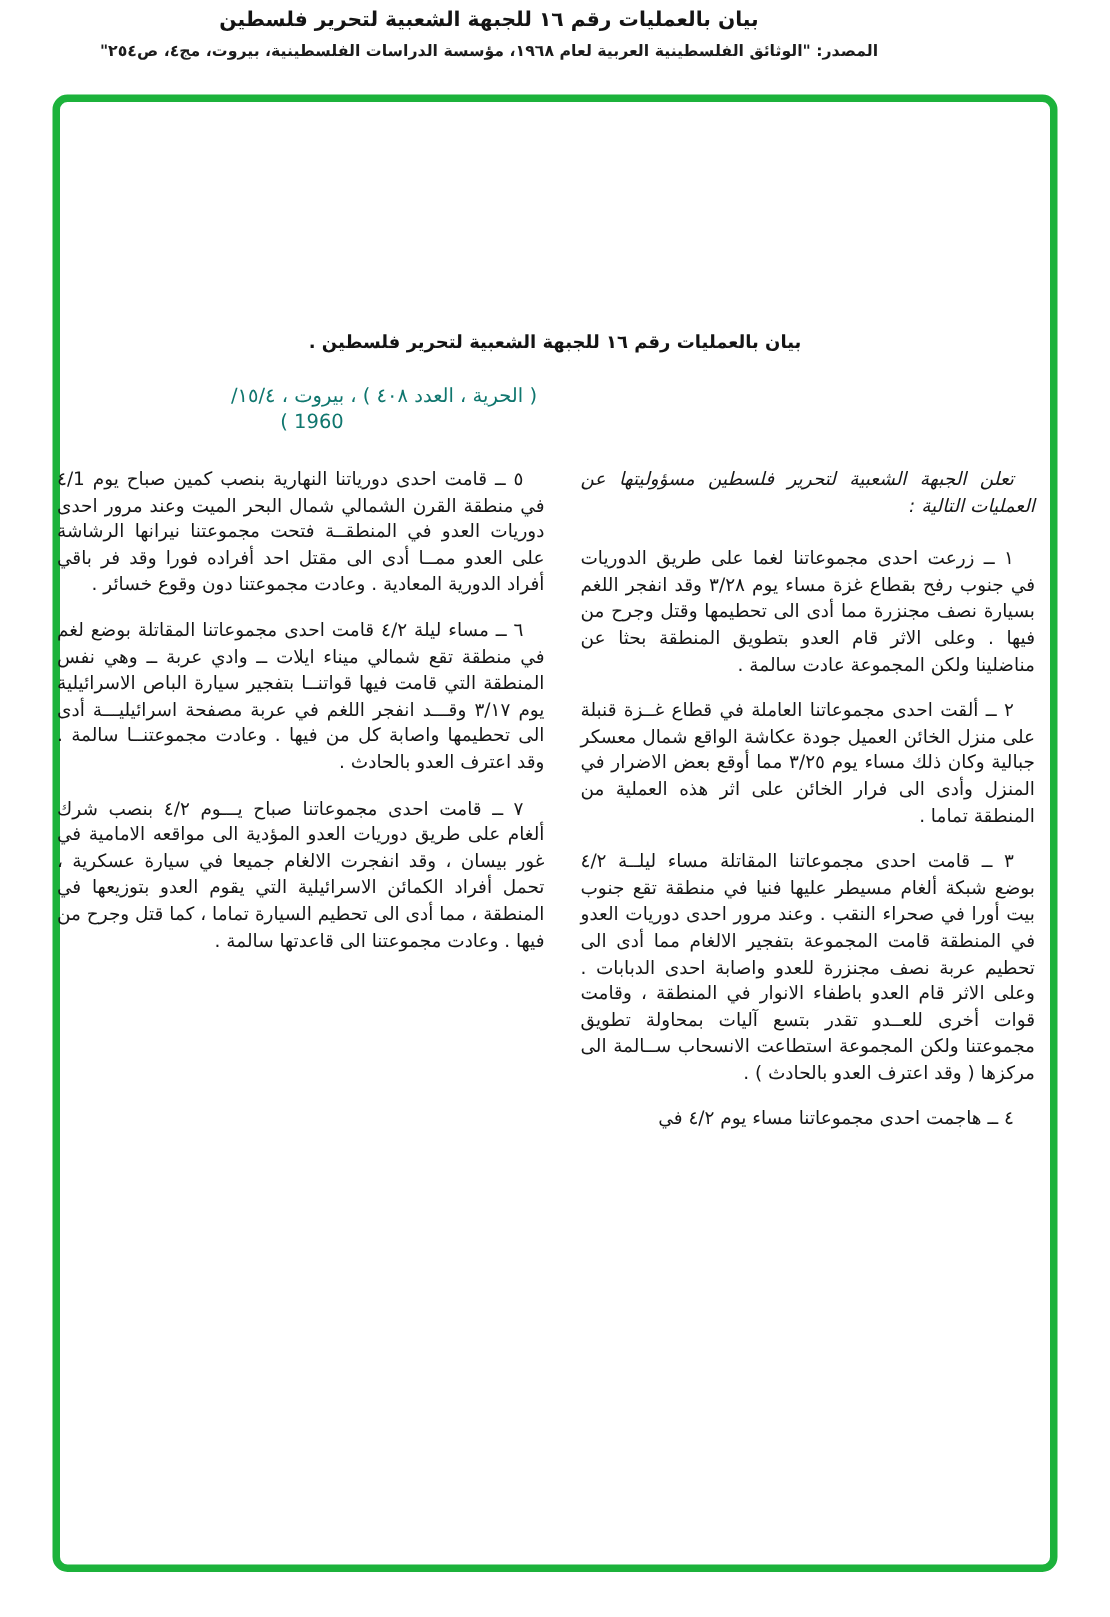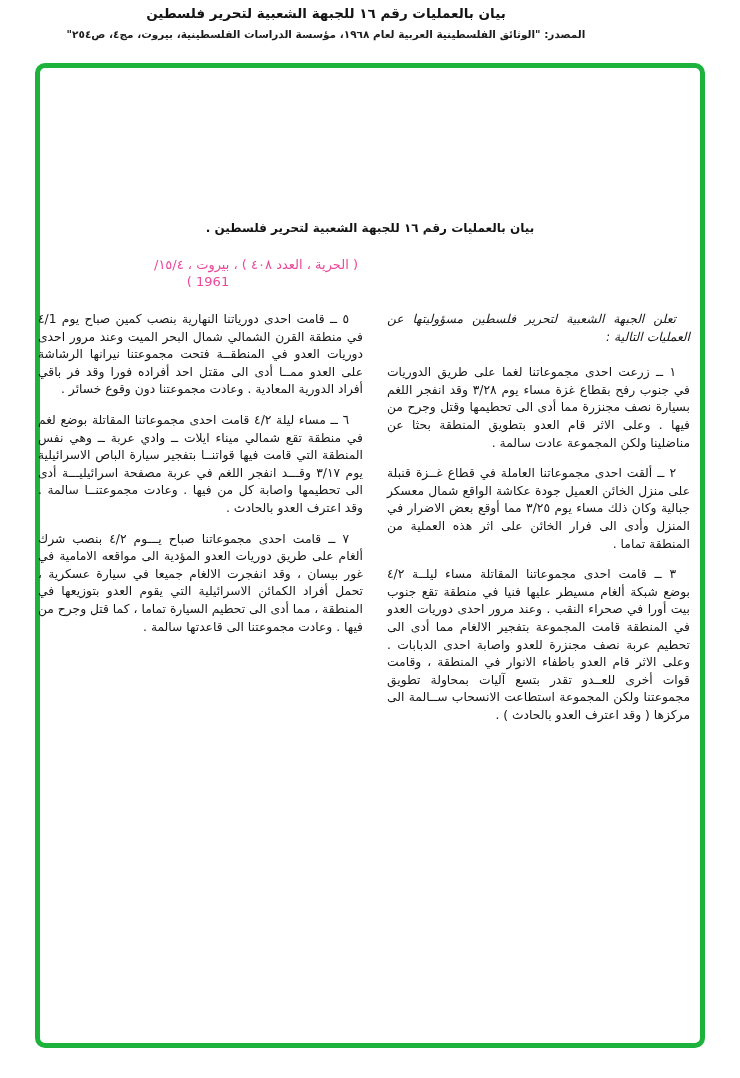--- a/index.html
+++ b/index.html
@@ -61,21 +61,21 @@
     letter-spacing: 0.2px;
   }
   .citation {
     position: absolute;
     top: 188px;
     left: 18px;
     width: 300px;
     direction: rtl;
     font-size: 13px;
     line-height: 17px;
-    color: #ec4899;
+    color: #0f766e;
   }
   .citation .line1 { text-align: right; }
   .citation .line2 { text-align: center; }
   .columns {
     position: absolute;
     top: 243px;
     right: 10px;
     width: 652px;
     display: flex;
     direction: rtl;
@@ -105,30 +105,31 @@
   <div class="hdr-title">بيان بالعمليات رقم ١٦ للجبهة الشعبية لتحرير فلسطين</div>
 
   <div class="hdr-source">المصدر: "الوثائق الفلسطينية العربية لعام ١٩٦٨، مؤسسة الدراسات الفلسطينية، بيروت، مج٤، ص٢٥٤"</div>
 
   <div class="frame">
 
     <div class="doc-title">بيان بالعمليات رقم ١٦ للجبهة الشعبية لتحرير فلسطين .</div>
 
     <div class="citation">
       <div class="line1">( الحرية ، العدد ٤٠٨ ) ، بيروت ، ١٥/٤/</div>
-      <div class="line2">1961 )</div>
+      <div class="line2">1960 )</div>
     </div>
 
     <div class="columns">
 
       <div class="col col-right">
         <p class="para intro">تعلن الجبهة الشعبية لتحرير فلسطين مسؤوليتها عن العمليات التالية :</p>
         <p class="para">١ ــ زرعت احدى مجموعاتنا لغما على طريق الدوريات في جنوب رفح بقطاع غزة مساء يوم ٣/٢٨ وقد انفجر اللغم بسيارة نصف مجنزرة مما أدى الى تحطيمها وقتل وجرح من فيها . وعلى الاثر قام العدو بتطويق المنطقة بحثا عن مناضلينا ولكن المجموعة عادت سالمة .</p>
         <p class="para">٢ ــ ألقت احدى مجموعاتنا العاملة في قطاع غــزة قنبلة على منزل الخائن العميل جودة عكاشة الواقع شمال معسكر جبالية وكان ذلك مساء يوم ٣/٢٥ مما أوقع بعض الاضرار في المنزل وأدى الى فرار الخائن على اثر هذه العملية من المنطقة تماما .</p>
         <p class="para">٣ ــ قامت احدى مجموعاتنا المقاتلة مساء ليلــة ٤/٢ بوضع شبكة ألغام مسيطر عليها فنيا في منطقة تقع جنوب بيت أورا في صحراء النقب . وعند مرور احدى دوريات العدو في المنطقة قامت المجموعة بتفجير الالغام مما أدى الى تحطيم عربة نصف مجنزرة للعدو واصابة احدى الدبابات . وعلى الاثر قام العدو باطفاء الانوار في المنطقة ، وقامت قوات أخرى للعــدو تقدر بتسع آليات بمحاولة تطويق مجموعتنا ولكن المجموعة استطاعت الانسحاب ســالمة الى مركزها ( وقد اعترف العدو بالحادث ) .</p>
+        <p class="para">٤ ــ هاجمت احدى مجموعاتنا مساء يوم ٤/٢ في</p>
       </div>
 
       <div class="col col-left">
         <p class="para">٥ ــ قامت احدى دورياتنا النهارية بنصب كمين صباح يوم ٤/1 في منطقة القرن الشمالي شمال البحر الميت وعند مرور احدى دوريات العدو في المنطقــة فتحت مجموعتنا نيرانها الرشاشة على العدو ممــا أدى الى مقتل احد أفراده فورا وقد فر باقي أفراد الدورية المعادية . وعادت مجموعتنا دون وقوع خسائر .</p>
         <p class="para">٦ ــ مساء ليلة ٤/٢ قامت احدى مجموعاتنا المقاتلة بوضع لغم في منطقة تقع شمالي ميناء ايلات ــ وادي عربة ــ وهي نفس المنطقة التي قامت فيها قواتنــا بتفجير سيارة الباص الاسرائيلية يوم ٣/١٧ وقـــد انفجر اللغم في عربة مصفحة اسرائيليـــة أدى الى تحطيمها واصابة كل من فيها . وعادت مجموعتنــا سالمة . وقد اعترف العدو بالحادث .</p>
         <p class="para">٧ ــ قامت احدى مجموعاتنا صباح يـــوم ٤/٢ بنصب شرك ألغام على طريق دوريات العدو المؤدية الى مواقعه الامامية في غور بيسان ، وقد انفجرت الالغام جميعا في سيارة عسكرية ، تحمل أفراد الكمائن الاسرائيلية التي يقوم العدو بتوزيعها في المنطقة ، مما أدى الى تحطيم السيارة تماما ، كما قتل وجرح من فيها . وعادت مجموعتنا الى قاعدتها سالمة .</p>
       </div>
 
     </div>
   </div>

